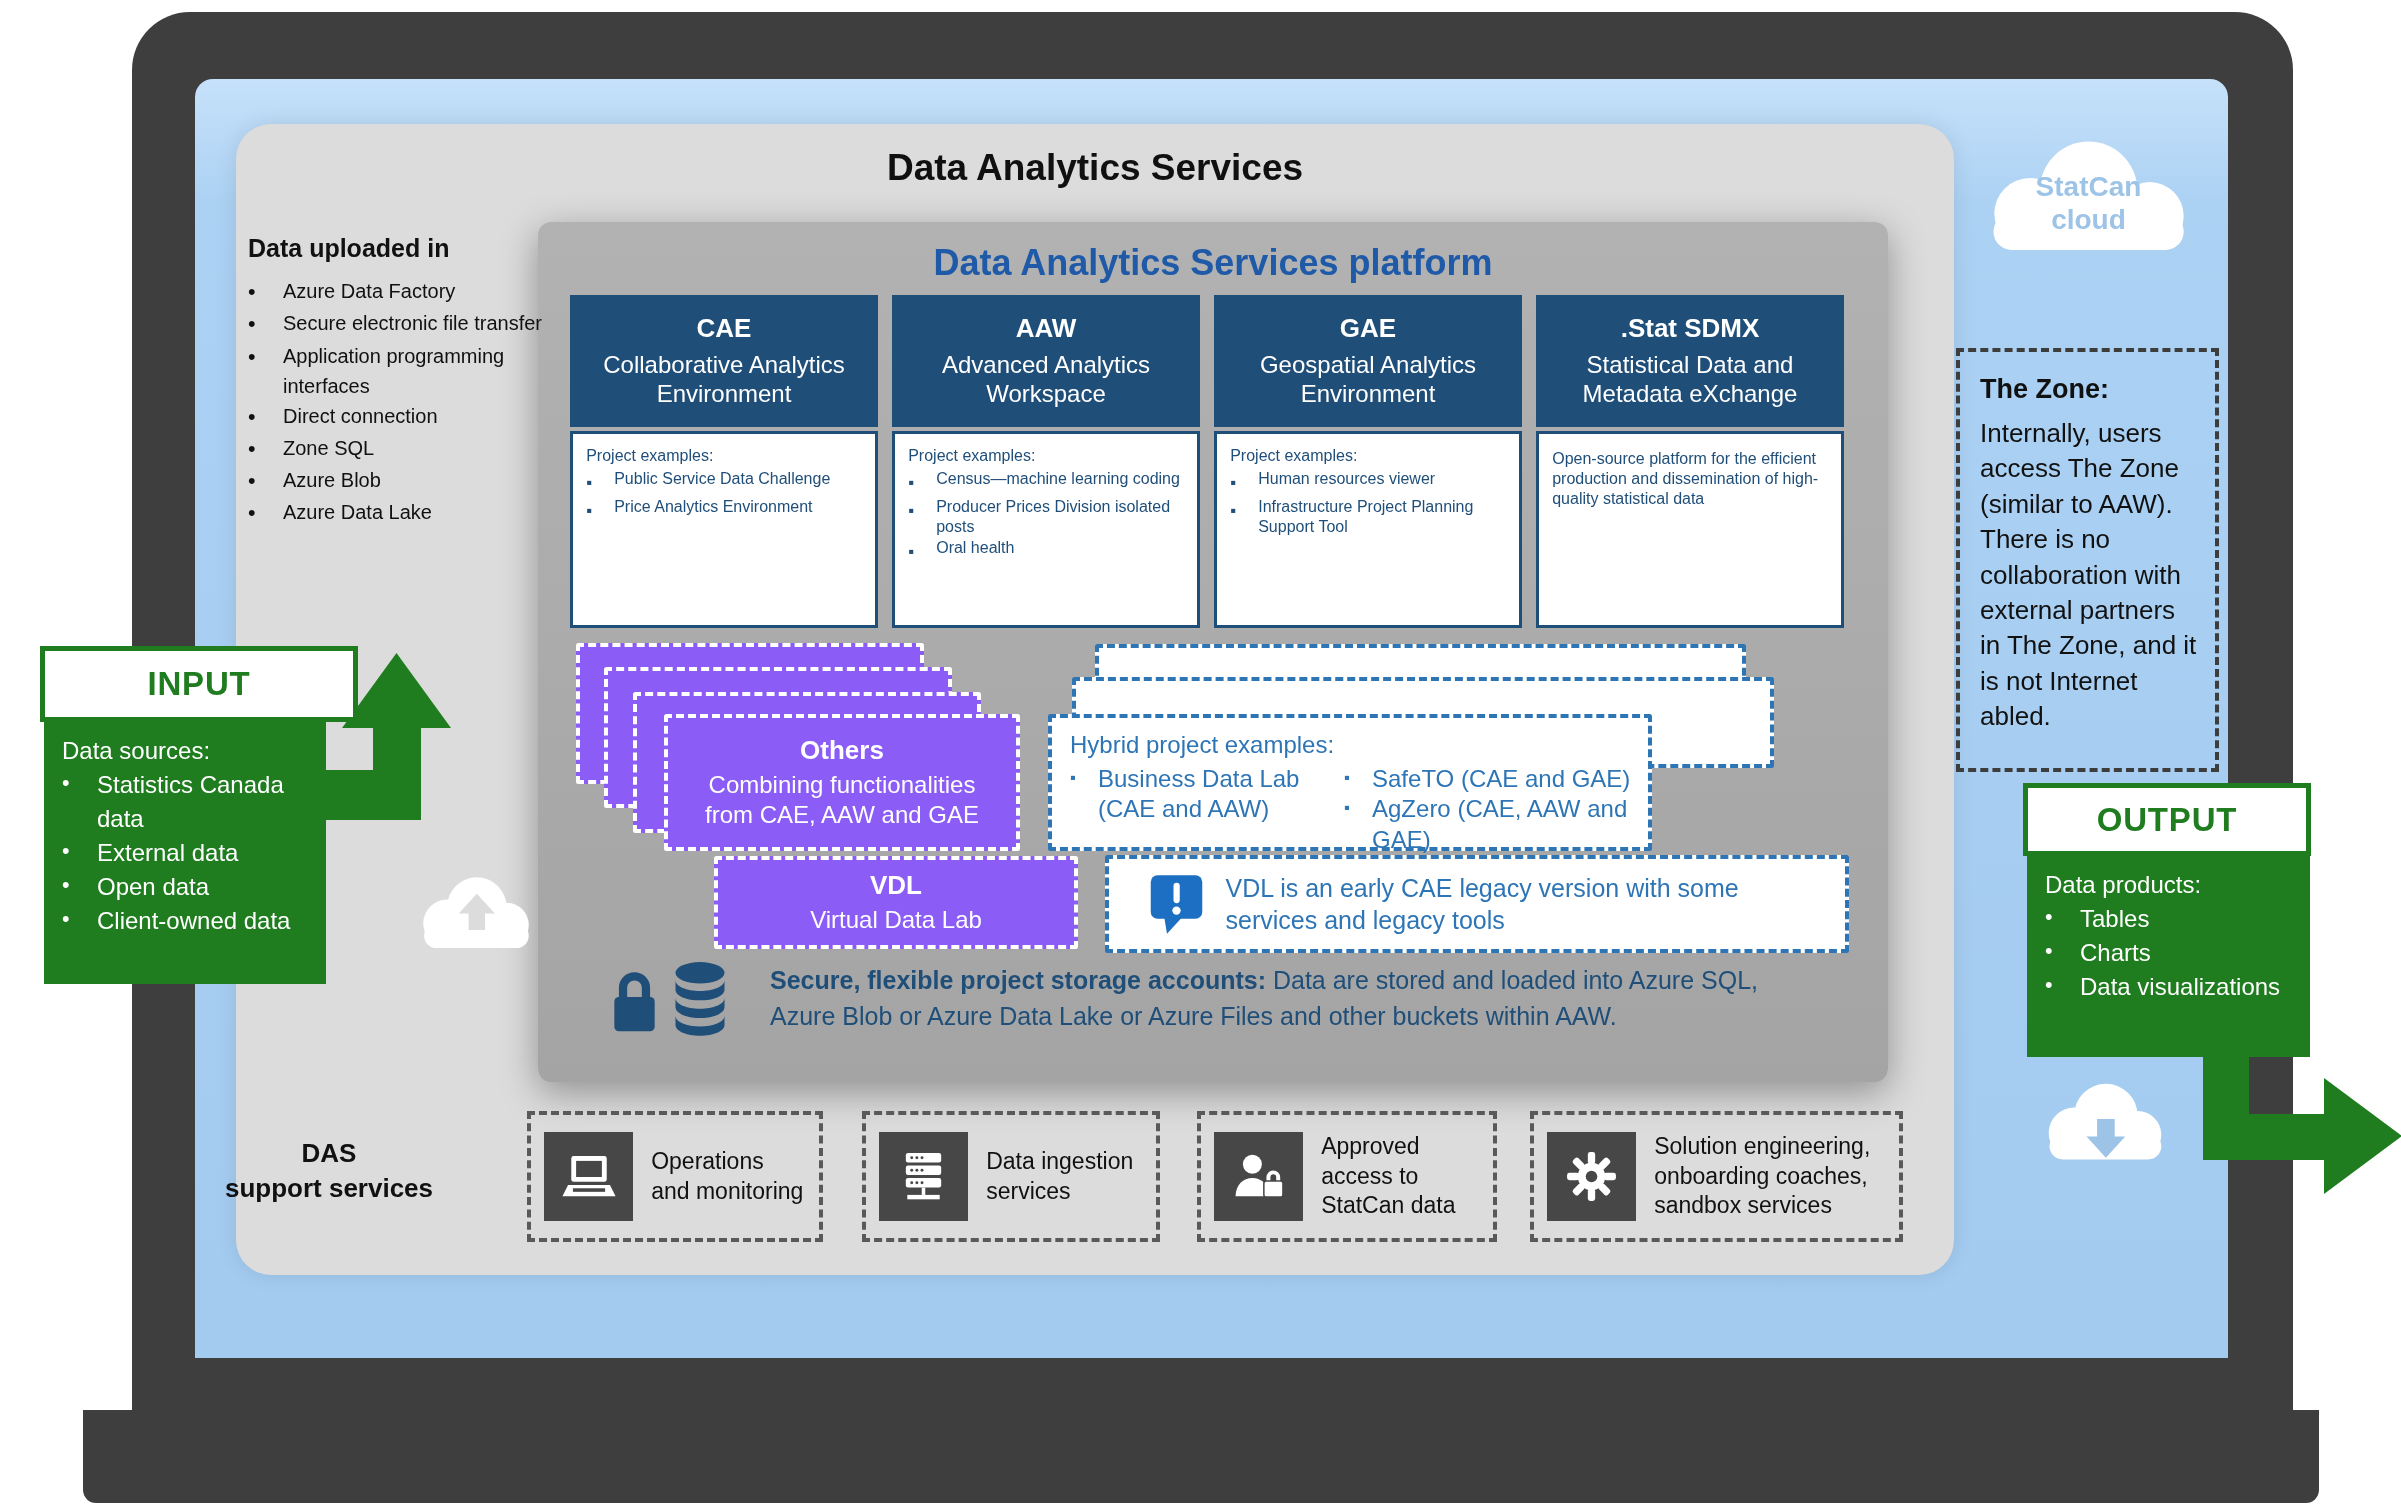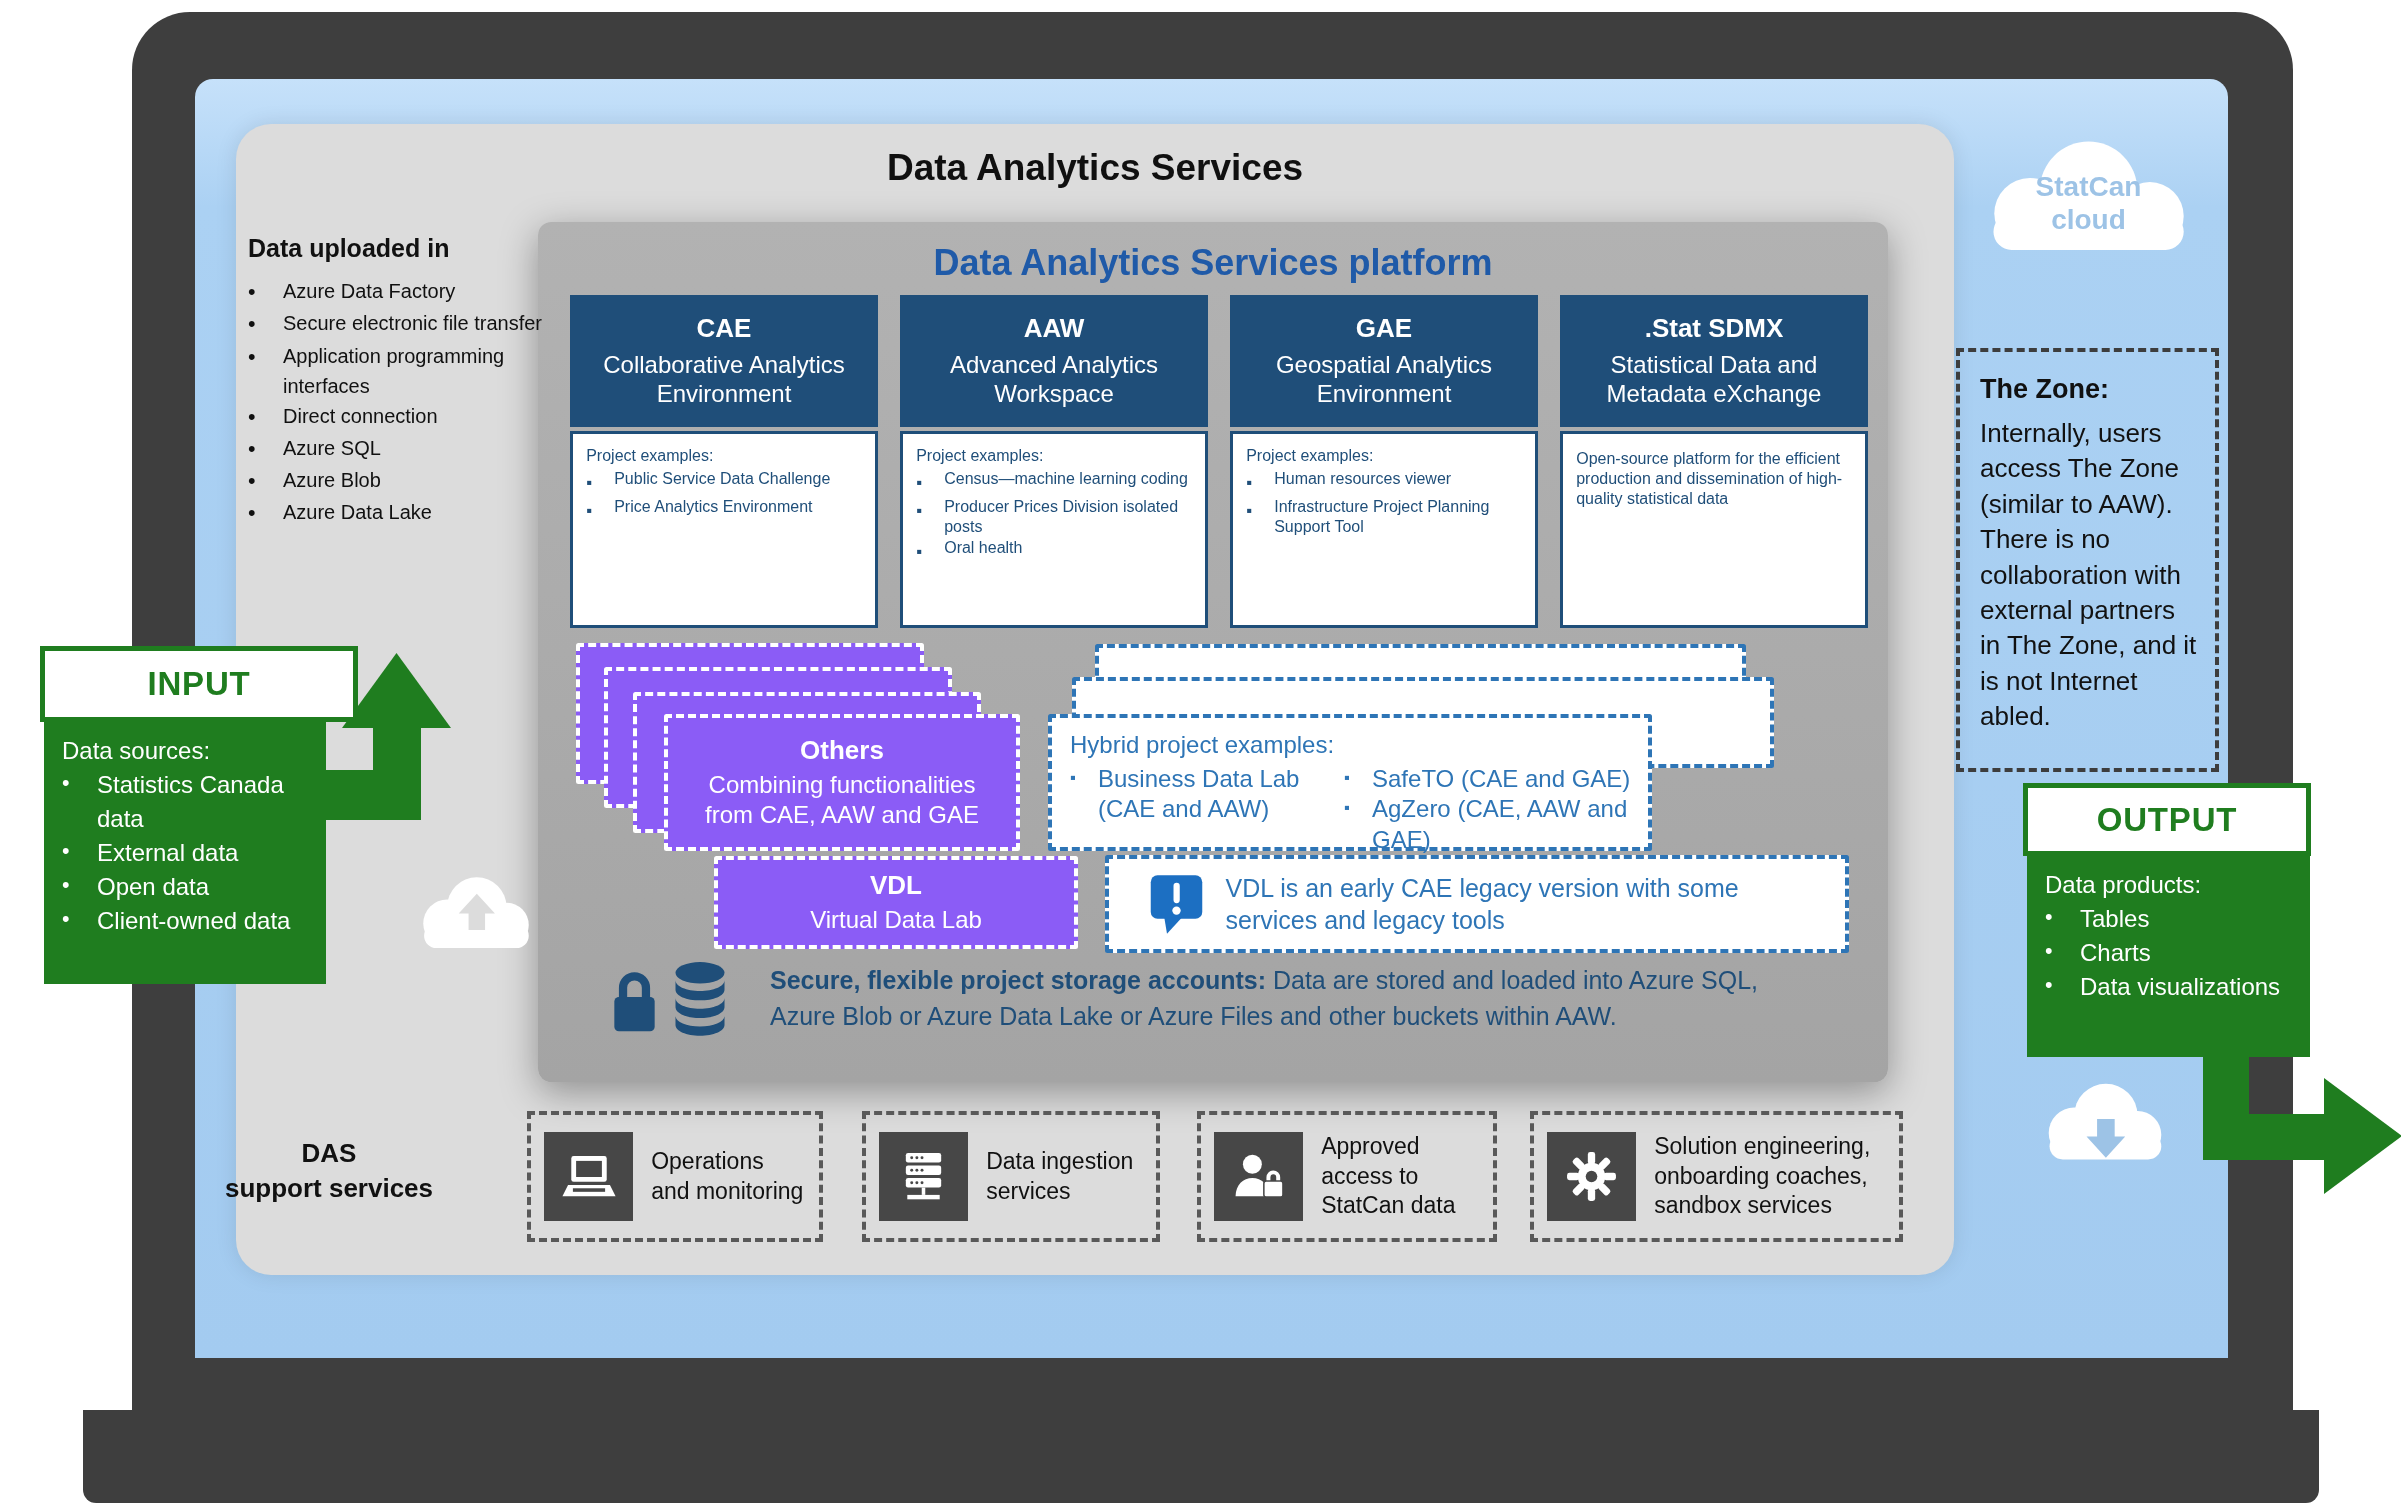--- a/index.html
+++ b/index.html
@@ -15,21 +15,21 @@
   #grayPanel{left:236px;top:124px;width:1718px;height:1151px;background:#dcdcdc;border-radius:35px;z-index:3;
     box-shadow:0 0 21.5px rgba(0,0,0,.10);}
 
   #mainTitle{left:236px;top:147px;width:1718px;text-align:center;font-size:37px;font-weight:bold;color:#101010;z-index:5;}
 
   
   #platform{left:538px;top:222px;width:1350px;height:860px;border-radius:13.2px;z-index:4;
     background:linear-gradient(180deg,#b2b2b2 0%,#a4a4a4 100%);box-shadow:0 10px 37px rgba(0,0,0,.35);}
   #platformTitle{left:538px;top:242px;width:1350px;text-align:center;font-weight:bold;font-size:36px;color:#1F5AA8;z-index:5;}
 
-  #columnsRow{left:570px;top:295px;width:1190px;display:flex;gap:22px;z-index:5;}
+  #columnsRow{left:570px;top:295px;width:1190px;display:flex;gap:14px;z-index:5;}
   .pcol{width:308px;flex:none;}
   .colHeader{height:132px;background:#1F4E79;color:#fff;display:flex;flex-direction:column;justify-content:center;
     text-align:center;padding:0 10px;box-sizing:border-box;}
   .colAcronym{font-weight:bold;font-size:26px;margin-bottom:5.8px;}
   .colName{font-size:24px;line-height:1.22;}
   .colBox{margin-top:4px;height:197px;background:#fff;border:3.3px solid #1F4E79;box-sizing:border-box;
     padding:11.6px 11.6px 8.3px 13.2px;color:#1F4E79;font-size:16px;line-height:1.26;}
   .exLabel{margin-bottom:3.3px;}
   ul.plain{list-style:none;margin:0;padding:0;}
   .bl{display:flex;}
@@ -102,21 +102,21 @@
       <li class="bl">
           <span class="ioDot" style="color:#111;"></span>
           <span>Application programming interfaces</span>
         </li>
       <li class="bl">
           <span class="ioDot" style="color:#111;"></span>
           <span>Direct connection</span>
         </li>
       <li class="bl">
           <span class="ioDot" style="color:#111;"></span>
-          <span>Azure SQL</span>
+          <span>Zone SQL</span>
         </li>
       <li class="bl">
           <span class="ioDot" style="color:#111;"></span>
           <span>Azure Blob</span>
         </li>
       <li class="bl">
           <span class="ioDot" style="color:#111;"></span>
           <span>Azure Data Lake</span>
         </li>
     </ul>

